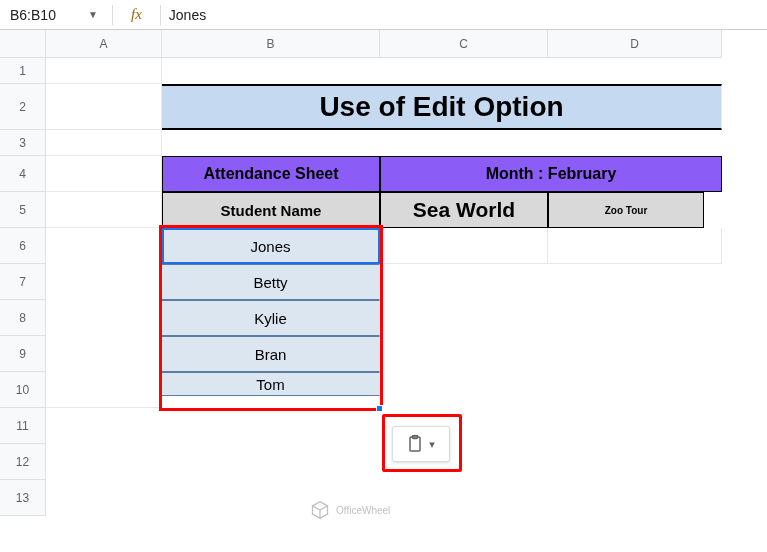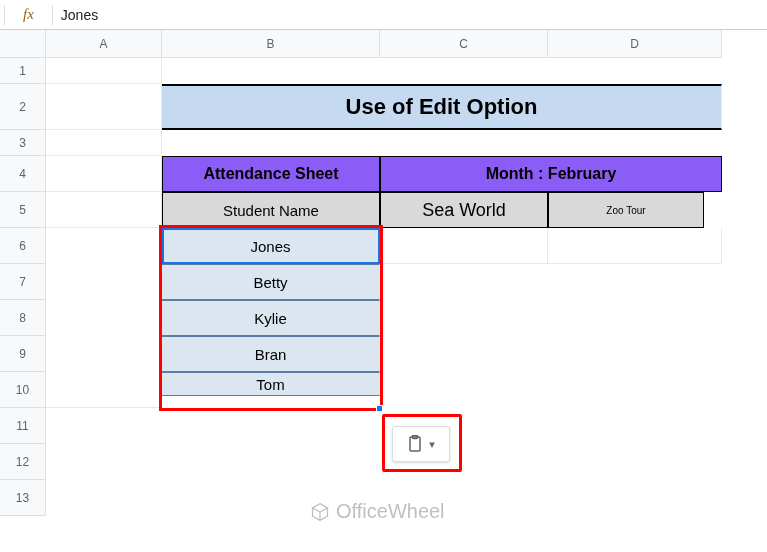--- a/index.html
+++ b/index.html
@@ -112,31 +112,31 @@
     font-size: 14px;
     display: flex;
     align-items: center;
     justify-content: center;
   }
   .title-cell {
     background: #c5d9f1;
     border-top: 2px solid #000;
     border-bottom: 2px solid #000;
     font-weight: bold;
-    font-size: 22px;
+    font-size: 28px;
     color: #000;
   }
   .hdr-gray {
     background: #8b5cf6;
     font-weight: bold;
     border: 1.5px solid #000;
   }
   .subhdr-gray {
     background: #d9d9d9;
-    font-weight: normal;
+    font-weight: bold;
     border: 1.5px solid #000;
   }
   .student {
     background: #dce6f1;
     border-top: 1px solid #5b7ca3;
     border-bottom: 1px solid #5b7ca3;
     font-size: 15px;
   }
   .sel-box {
     position: absolute;
@@ -168,35 +168,39 @@
     box-shadow: 0 1px 3px rgba(0,0,0,0.15);
   }
   .watermark {
     position: absolute;
     left: 310px;
     top: 500px;
     display: flex;
     align-items: center;
     gap: 6px;
     color: #b0b0b0;
-    font-size: 20px;
+    font-size: 10px;
     opacity: 0.8;
     pointer-events: none;
   }
   .fill-handle {
     position: absolute;
     width: 7px; height: 7px;
     background: #1a73e8;
     border: 1px solid #fff;
   }
 </style>
 </head>
 <body>
 
 <div class="name-box-bar">
+  <div class="name-box">
+    <span>B6:B10</span>
+    <span class="dropdown-triangle">▼</span>
+  </div>
   <div class="sep"></div>
   <span class="fx-label">fx</span>
   <div class="sep"></div>
   <input class="formula-input" value="Jones" style="">
 </div>
 
 <div class="grid-wrap">
   <div class="corner"></div>
 
   <div class="col-headers">
@@ -223,21 +227,21 @@
   </div>
 
   <div class="cells">
 
     <div class="cell title-cell" style="left:116px; top:26px; width:560px; height:46px;">Use of Edit Option</div>
 
     <div class="cell hdr-gray" style="left:116px; top:98px; width:218px; height:36px; font-size:16px">Attendance Sheet</div>
     <div class="cell hdr-gray" style="left:334px; top:98px; width:342px; height:36px; font-size:16px">Month :  February</div>
 
     <div class="cell subhdr-gray" style="left:116px; top:134px; width:218px; height:36px; font-size:15px">Student Name</div>
-    <div class="cell subhdr-gray" style="left:334px; top:134px; width:168px; height:36px; font-size:18px">Sea World</div>
+    <div class="cell subhdr-gray" style="left:334px; top:134px; width:168px; height:36px; font-size:21px">Sea World</div>
     <div class="cell subhdr-gray" style="left:502px; top:134px; width:156px; height:36px; font-size:10px">Zoo Tour</div>
 
     <div class="cell student" style="left:116px; top:170px; width:218px; height:36px;">Jones</div>
     <div class="cell student" style="left:116px; top:206px; width:218px; height:36px;">Betty</div>
     <div class="cell student" style="left:116px; top:242px; width:218px; height:36px;">Kylie</div>
     <div class="cell student" style="left:116px; top:278px; width:218px; height:36px;">Bran</div>
     <div class="cell student" style="left:116px; top:314px; width:218px; height:24px;">Tom</div>
 
     <div class="cell" style="left:0; top:0; width:116px; height:26px;"></div>
     <div class="cell" style="left:0; top:26px; width:116px; height:46px;"></div>

